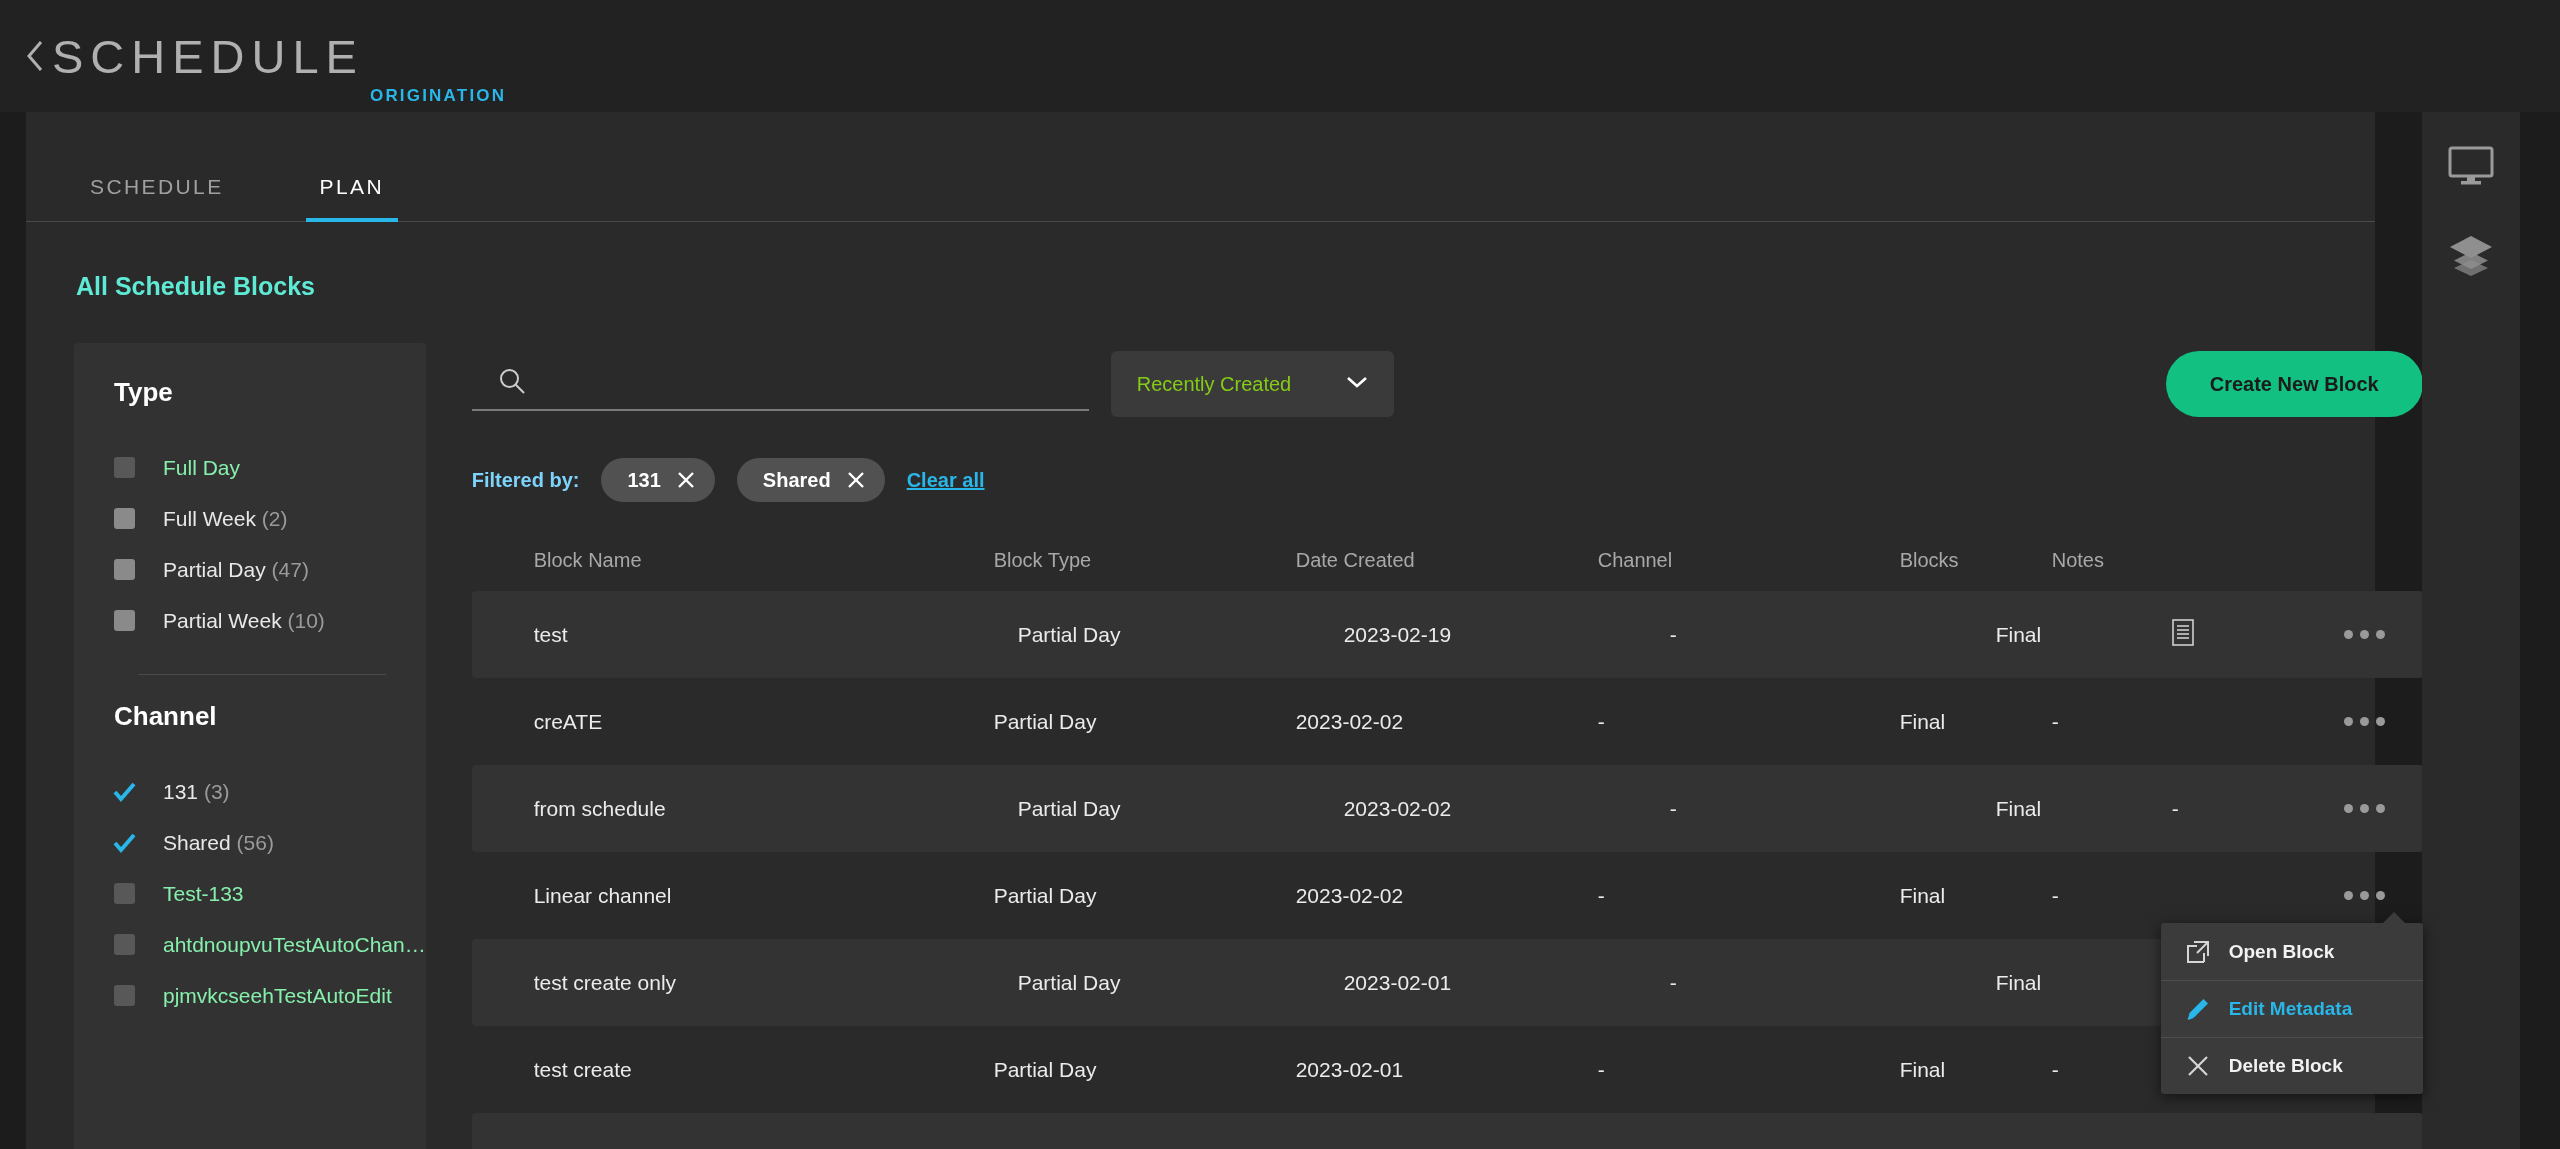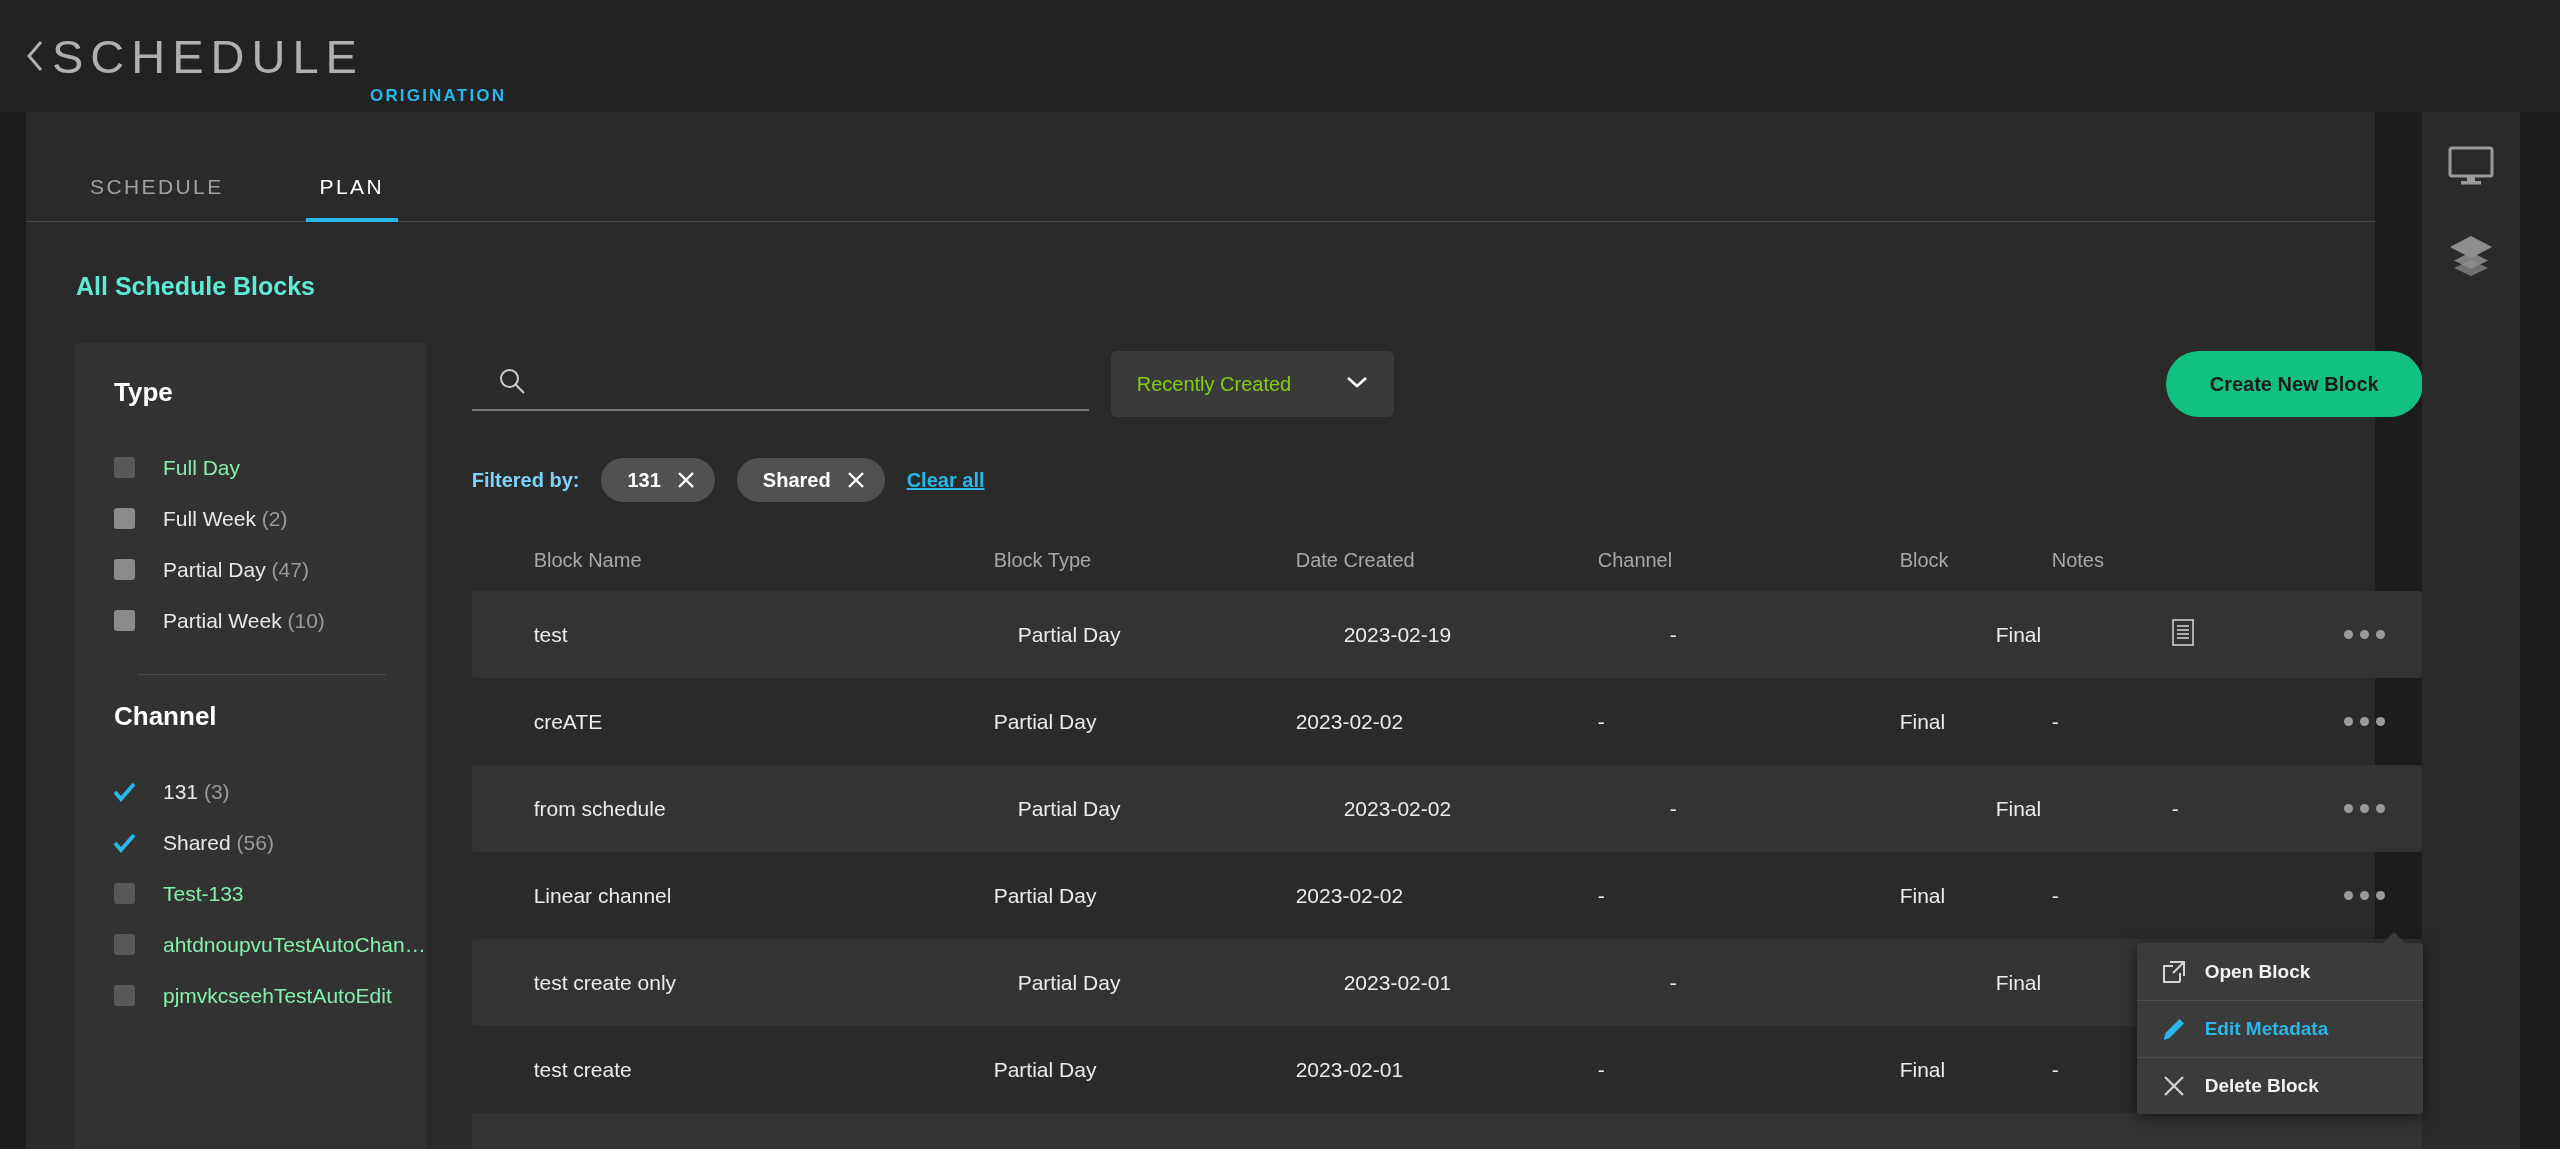--- a/index.html
+++ b/index.html
@@ -282,22 +282,22 @@
   .c-notes { width: 148px; display:flex; align-items:center; }
   .c-menu  { flex: 1; display: flex; justify-content: flex-end; padding-right: 38px; }
 
   .dots { display: flex; gap: 7px; cursor: pointer; }
   .dot { width: 9px; height: 9px; border-radius: 50%; background: #9a9a9a; }
 
   
   .ctxmenu {
     position: absolute;
     right: 56px;
-    top: 600px;
-    width: 286px;
+    top: 580px;
+    width: 262px;
     background: #3b3b3b;
     border-radius: 3px;
     box-shadow: 0 3px 14px rgba(0,0,0,.55);
     z-index: 40;
   }
   .ctxmenu::before {
     content: "";
     position: absolute;
     top: -11px; right: 17px;
     border-left: 12px solid transparent;
@@ -462,21 +462,21 @@
           </div>
 
           <span class="clear-all">Clear all</span>
         </div>
 
         <div class="thead">
           <div class="th c-name">Block Name</div>
           <div class="th c-type">Block Type</div>
           <div class="th c-date">Date Created</div>
           <div class="th c-chan">Channel</div>
-          <div class="th c-stat">Block</div>
+          <div class="th c-stat">Blocks</div>
           <div class="th c-notes">Notes</div>
           <div class="th c-menu"></div>
         </div>
 
         <div class="tbody">
 
           <div class="trow alt">
             <div class="td c-name">test</div>
             <div class="td c-type">Partial Day</div>
             <div class="td c-date">2023-02-19</div>

